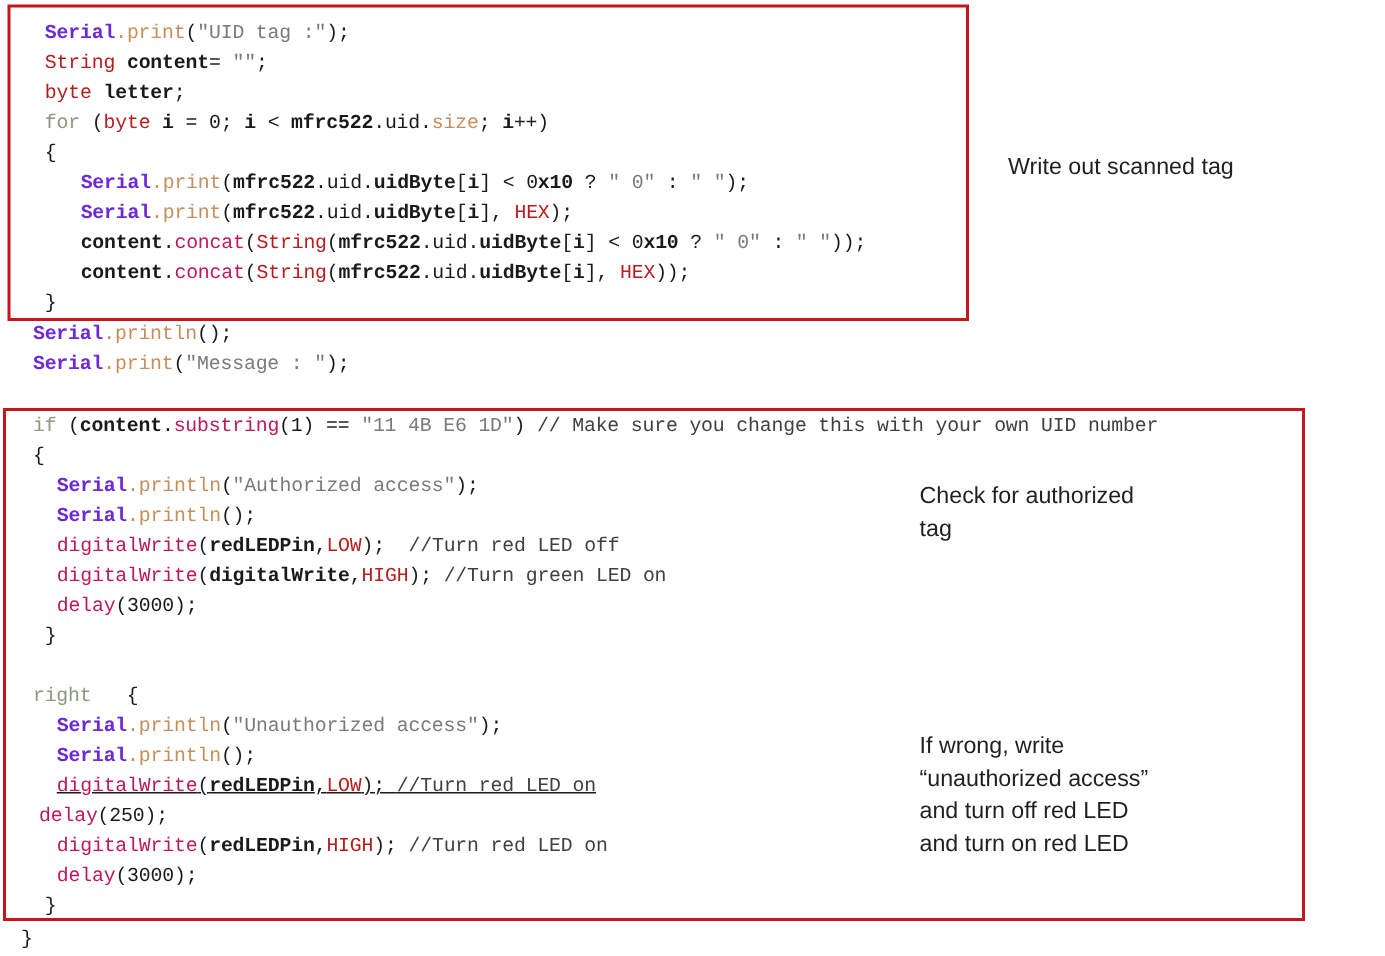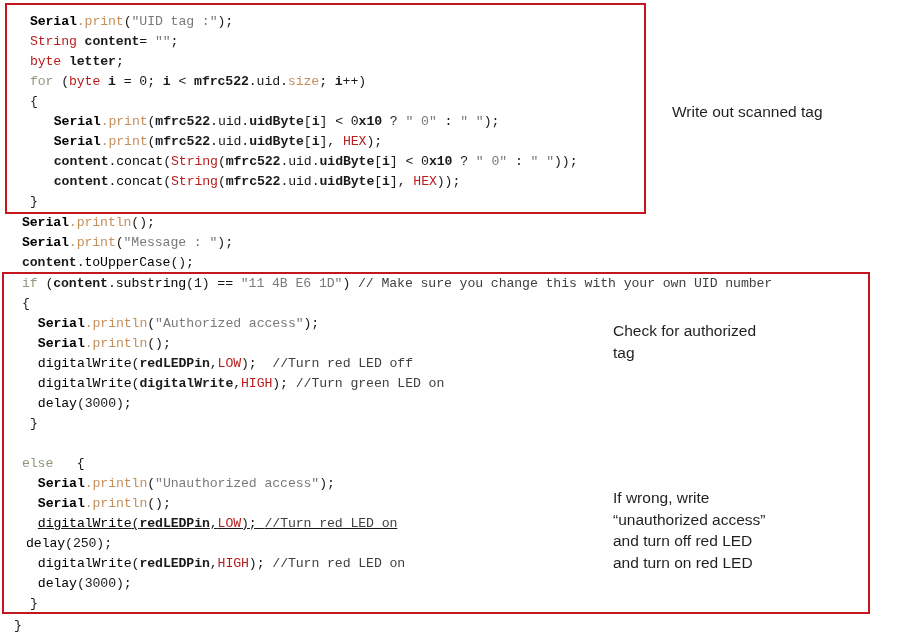--- a/index.html
+++ b/index.html
@@ -36,23 +36,23 @@
     font-family: "Liberation Mono", "DejaVu Sans Mono", monospace;
     font-size: 13.2px;
     line-height: 20px;
     white-space: pre;
     color: #1a1a1a;
     letter-spacing: -0.1px;
   }
 
   
   .t-plain   { color: #1a1a1a; }
-  .t-obj     { color: #000000; font-weight: bold; }   
+  .t-obj     { color: #6d28d9; font-weight: bold; }   
   .t-method  { color: #c58f5c; }                      
-  .t-func    { color: #000000; }                      
+  .t-func    { color: #be185d; }                      
   .t-type    { color: #b91c1c; }                      
   .t-kw      { color: #8a9a7a; }                      
   .t-str     { color: #7a7a7a; }
   .t-comment { color: #404040; }
   .t-bold    { font-weight: bold; }
 
   
   .redbox {
     position: absolute;
     border: 2px solid #c4161c;
@@ -88,31 +88,30 @@
       <div class="code-line" style="left: 29.9px; top: 52px;"><span class="t-type">byte</span><span class="t-plain"> </span><span class="t-plain t-bold">letter</span><span class="t-plain">;</span></div>
       <div class="code-line" style="left: 29.9px; top: 72px;"><span class="t-kw">for</span><span class="t-plain"> (</span><span class="t-type">byte</span><span class="t-plain"> </span><span class="t-plain t-bold">i</span><span class="t-plain"> = 0; </span><span class="t-plain t-bold">i</span><span class="t-plain"> &lt; </span><span class="t-plain t-bold">mfrc522</span><span class="t-plain">.uid.</span><span class="t-method">size</span><span class="t-plain">; </span><span class="t-plain t-bold">i</span><span class="t-plain">++)</span></div>
       <div class="code-line" style="left: 29.9px; top: 92px;"><span class="t-plain">{</span></div>
       <div class="code-line" style="left: 53.75px; top: 112px;"><span class="t-obj">Serial</span><span class="t-method">.print</span><span class="t-plain">(</span><span class="t-plain t-bold">mfrc522</span><span class="t-plain">.uid.</span><span class="t-plain t-bold">uidByte</span><span class="t-plain">[</span><span class="t-plain t-bold">i</span><span class="t-plain">] &lt; 0</span><span class="t-plain t-bold">x10</span><span class="t-plain"> ? </span><span class="t-str">" 0"</span><span class="t-plain"> : </span><span class="t-str">" "</span><span class="t-plain">);</span></div>
       <div class="code-line" style="left: 53.75px; top: 132px;"><span class="t-obj">Serial</span><span class="t-method">.print</span><span class="t-plain">(</span><span class="t-plain t-bold">mfrc522</span><span class="t-plain">.uid.</span><span class="t-plain t-bold">uidByte</span><span class="t-plain">[</span><span class="t-plain t-bold">i</span><span class="t-plain">], </span><span class="t-type">HEX</span><span class="t-plain">);</span></div>
       <div class="code-line" style="left: 53.75px; top: 152px;"><span class="t-plain t-bold">content</span><span class="t-plain">.</span><span class="t-func">concat</span><span class="t-plain">(</span><span class="t-type">String</span><span class="t-plain">(</span><span class="t-plain t-bold">mfrc522</span><span class="t-plain">.uid.</span><span class="t-plain t-bold">uidByte</span><span class="t-plain">[</span><span class="t-plain t-bold">i</span><span class="t-plain">] &lt; 0</span><span class="t-plain t-bold">x10</span><span class="t-plain"> ? </span><span class="t-str">" 0"</span><span class="t-plain"> : </span><span class="t-str">" "</span><span class="t-plain">));</span></div>
       <div class="code-line" style="left: 53.75px; top: 172px;"><span class="t-plain t-bold">content</span><span class="t-plain">.</span><span class="t-func">concat</span><span class="t-plain">(</span><span class="t-type">String</span><span class="t-plain">(</span><span class="t-plain t-bold">mfrc522</span><span class="t-plain">.uid.</span><span class="t-plain t-bold">uidByte</span><span class="t-plain">[</span><span class="t-plain t-bold">i</span><span class="t-plain">], </span><span class="t-type">HEX</span><span class="t-plain">));</span></div>
       <div class="code-line" style="left: 29.9px; top: 192px;"><span class="t-plain">}</span></div>
       <div class="code-line" style="left: 21.95px; top: 213px;"><span class="t-obj">Serial</span><span class="t-method">.println</span><span class="t-plain">();</span></div>
       <div class="code-line" style="left: 21.95px; top: 233px;"><span class="t-obj">Serial</span><span class="t-method">.print</span><span class="t-plain">(</span><span class="t-str">"Message : "</span><span class="t-plain">);</span></div>
-      <div class="code-line" style="left: 21.95px; top: 253px;"><span class="t-plain t-bold">content</span><span class="t-plain">.</span><span class="t-func">toUpperCase</span><span class="t-plain">();</span></div>
       <div class="code-line" style="left: 21.95px; top: 274px;"><span class="t-kw">if</span><span class="t-plain"> (</span><span class="t-plain t-bold">content</span><span class="t-plain">.</span><span class="t-func">substring</span><span class="t-plain">(1) == </span><span class="t-str">"11 4B E6 1D"</span><span class="t-plain">) </span><span class="t-comment">// Make sure you change this with your own UID number</span></div>
       <div class="code-line" style="left: 21.95px; top: 294px;"><span class="t-plain">{</span></div>
       <div class="code-line" style="left: 37.85px; top: 314px;"><span class="t-obj">Serial</span><span class="t-method">.println</span><span class="t-plain">(</span><span class="t-str">"Authorized access"</span><span class="t-plain">);</span></div>
       <div class="code-line" style="left: 37.85px; top: 334px;"><span class="t-obj">Serial</span><span class="t-method">.println</span><span class="t-plain">();</span></div>
       <div class="code-line" style="left: 37.85px; top: 354px;"><span class="t-func">digitalWrite</span><span class="t-plain">(</span><span class="t-plain t-bold">redLEDPin</span><span class="t-plain">,</span><span class="t-type">LOW</span><span class="t-plain">);  </span><span class="t-comment">//Turn red LED off</span></div>
       <div class="code-line" style="left: 37.85px; top: 374px;"><span class="t-func">digitalWrite</span><span class="t-plain">(</span><span class="t-plain t-bold">digitalWrite</span><span class="t-plain">,</span><span class="t-type">HIGH</span><span class="t-plain">); </span><span class="t-comment">//Turn green LED on</span></div>
       <div class="code-line" style="left: 37.85px; top: 394px;"><span class="t-func">delay</span><span class="t-plain">(3000);</span></div>
       <div class="code-line" style="left: 29.9px; top: 414px;"><span class="t-plain">}</span></div>
       <div class="code-line" style="left: 14px; top: 434px;"></div>
-      <div class="code-line" style="left: 21.95px; top: 454px;"><span class="t-kw">else</span><span class="t-plain">   {</span></div>
+      <div class="code-line" style="left: 21.95px; top: 454px;"><span class="t-kw">right</span><span class="t-plain">   {</span></div>
       <div class="code-line" style="left: 37.85px; top: 474px;"><span class="t-obj">Serial</span><span class="t-method">.println</span><span class="t-plain">(</span><span class="t-str">"Unauthorized access"</span><span class="t-plain">);</span></div>
       <div class="code-line" style="left: 37.85px; top: 494px;"><span class="t-obj">Serial</span><span class="t-method">.println</span><span class="t-plain">();</span></div>
       <div class="code-line" style="left: 37.85px; top: 514px; text-decoration: underline;"><span class="t-func">digitalWrite</span><span class="t-plain">(</span><span class="t-plain t-bold">redLEDPin</span><span class="t-plain">,</span><span class="t-type">LOW</span><span class="t-plain">); </span><span class="t-comment">//Turn red LED on</span></div>
       <div class="code-line" style="left: 26px; top: 534px; text-align: right;"><span class="t-func">delay</span><span class="t-plain">(250);</span></div>
       <div class="code-line" style="left: 37.85px; top: 554px;"><span class="t-func">digitalWrite</span><span class="t-plain">(</span><span class="t-plain t-bold">redLEDPin</span><span class="t-plain">,</span><span class="t-type">HIGH</span><span class="t-plain">); </span><span class="t-comment">//Turn red LED on</span></div>
       <div class="code-line" style="left: 37.85px; top: 574px;"><span class="t-func">delay</span><span class="t-plain">(3000);</span></div>
       <div class="code-line" style="left: 29.9px; top: 594px;"><span class="t-plain">}</span></div>
       <div class="code-line" style="left: 14px; top: 616px;"><span class="t-plain">}</span></div>
     </div>
 

